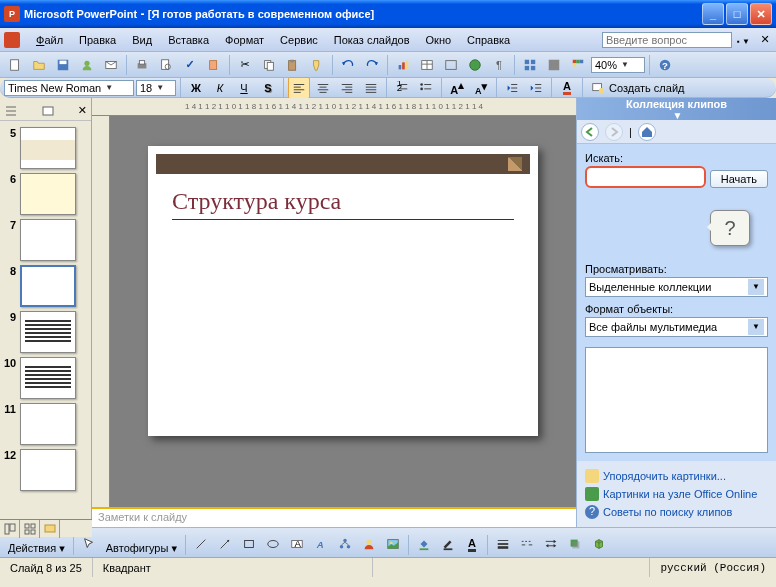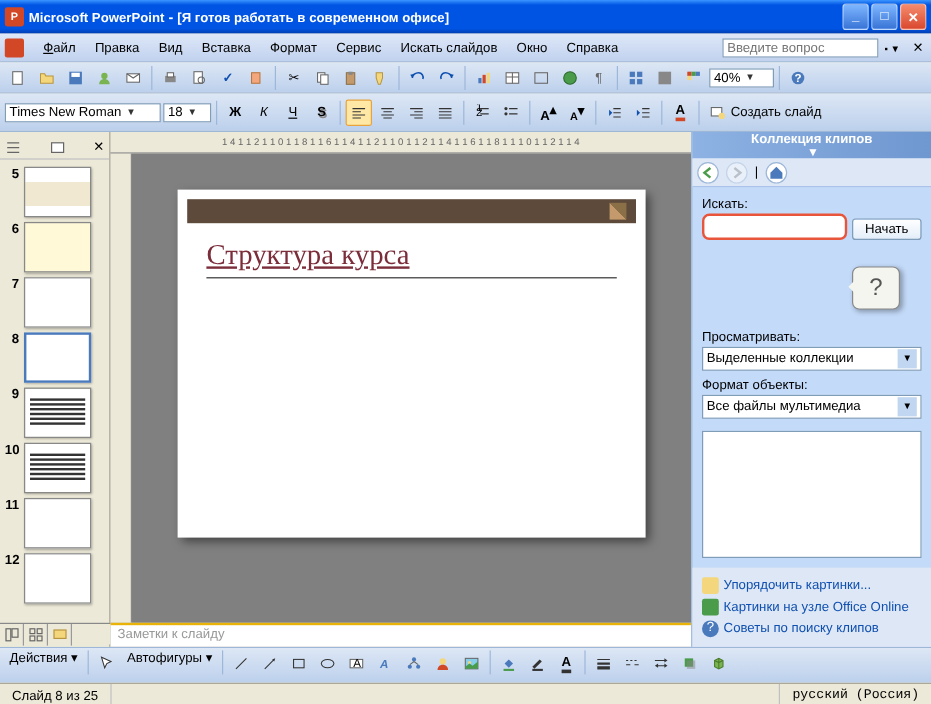--- a/index.html
+++ b/index.html
@@ -15,21 +15,21 @@
 
 .menubar { background: linear-gradient(to bottom, #dee7f7, #c1d2ef); height: 24px; display: flex; align-items: center; padding: 0 4px; border-bottom: 1px solid #9db7d9; }
 .app-icon { width: 16px; height: 16px; background: #d24726; margin-right: 8px; border-radius: 2px; }
 .menubar .item { padding: 3px 8px; cursor: default; }
 .menubar .item u { text-decoration: underline; }
 .help-input { margin-left: auto; }
 .help-input input { width: 130px; border: 1px solid #7f9db9; padding: 1px 3px; background: white; color: #999; }
 .menu-close { width: 14px; height: 14px; margin-left: 6px; display: flex; align-items: center; justify-content: center; }
 
 .toolbar { background: linear-gradient(to bottom, #dde7f5, #bcd0ec); height: 26px; display: flex; align-items: center; padding: 2px 4px; gap: 2px; border-bottom: 1px solid #9db7d9; }
-.toolbar.t2 { height: 32px; }
+.toolbar.t2 { height: 20px; border-radius: 12px; }
 .tbtn { width: 22px; height: 22px; display: flex; align-items: center; justify-content: center; cursor: default; border-radius: 2px; }
 .tsep { width: 1px; height: 20px; background: #9db7d9; margin: 0 2px; }
 .tcombo { border: 1px solid #7f9db9; background: white; padding: 1px 3px; display: flex; align-items: center; gap: 4px; }
 .tcombo .arrow { font-size: 8px; color: #333; }
 .toolbar .txtlabel { padding: 0 4px; }
 
 .workspace { display: flex; height: calc(100% - 28px - 24px - 26px - 30px - 30px - 20px); }
 
 .thumbs { width: 92px; background: #ece9d8; border-right: 1px solid #aca899; overflow-y: auto; padding: 4px 0; }
 .thumbs .header { display: flex; justify-content: space-between; padding: 2px 4px; border-bottom: 1px solid #c0c0c0; margin-bottom: 4px; }
@@ -43,21 +43,21 @@
 .thumb .preview.yellow { background: #fff9d8; }
 
 .editor { flex: 1; background: #808080; display: flex; flex-direction: column; }
 .ruler-h { height: 18px; background: #ece9d8; border-bottom: 1px solid #888; display: flex; align-items: center; justify-content: center; font-size: 8px; color: #666; }
 .editor-body { flex: 1; display: flex; }
 .ruler-v { width: 18px; background: #ece9d8; border-right: 1px solid #888; }
 .slide-area { flex: 1; display: flex; align-items: flex-start; justify-content: center; padding: 30px 20px; overflow: auto; }
 .slide { width: 390px; height: 290px; background: white; box-shadow: 4px 4px 8px rgba(0,0,0,0.5); position: relative; }
 .slide-top { height: 20px; background: #5d4a3a; position: absolute; top: 8px; left: 8px; right: 8px; }
 .slide-top::after { content: ''; position: absolute; right: 8px; top: 3px; width: 14px; height: 14px; background: linear-gradient(45deg, #c49a6c 50%, #8b6f47 50%); }
-.slide-title { position: absolute; top: 42px; left: 24px; right: 24px; color: #7b2d3a; font-family: 'Times New Roman', serif; font-size: 24px; border-bottom: 1px solid #333; padding-bottom: 4px; text-decoration: underline; }
+.slide-title { position: absolute; top: 42px; left: 24px; right: 24px; color: #7b2d3a; font-family: 'Times New Roman', serif; font-size: 24px; border-bottom: 1px solid #333; padding-bottom: 4px; }
 .notes { height: 20px; background: white; border-top: 2px solid #eab308; padding: 2px 6px; color: #999; }
 
 .taskpane { width: 200px; background: #c3daf9; border-left: 1px solid #9db7d9; display: flex; flex-direction: column; }
 .tp-header { background: linear-gradient(to right, #8db2e3, #6f97d0); color: white; height: 22px; display: flex; align-items: center; padding: 0 8px; font-weight: bold; flex-direction: column; }
 .tp-header .spacer { flex: 1; }
 .tp-header .btn { width: 14px; height: 14px; display: flex; align-items: center; justify-content: center; margin-left: 2px; font-size: 10px; }
 .tp-nav { height: 24px; background: #dde7f5; display: flex; align-items: center; padding: 0 4px; gap: 6px; border-bottom: 1px solid #a9c4e8; }
 .tp-nav .circ { width: 18px; height: 18px; border: 1px solid #9db7d9; border-radius: 50%; display: flex; align-items: center; justify-content: center; background: white; }
 .tp-body { flex: 1; padding: 8px; display: flex; flex-direction: column; gap: 6px; }
 .tp-body label { display: block; margin-bottom: 2px; }
@@ -67,21 +67,21 @@
 .btn-go { border: 1px solid #7f9db9; background: linear-gradient(to bottom, #fff, #e4eef9); padding: 2px 10px; border-radius: 3px; }
 .tp-select { width: 100%; border: 1px solid #7f9db9; background: white; padding: 1px 3px; display: flex; justify-content: space-between; align-items: center; }
 .tp-select .arrow { background: #c1d6f0; width: 16px; height: 16px; display: flex; align-items: center; justify-content: center; font-size: 8px; }
 .callout { position: absolute; right: 26px; top: 66px; width: 40px; height: 36px; background: #f5f5f0; border: 1px solid #888; border-radius: 6px; display: flex; align-items: center; justify-content: center; font-size: 20px; color: #555; box-shadow: 2px 2px 4px rgba(0,0,0,0.3); }
 .callout::before { content: ''; position: absolute; left: -10px; top: 10px; border: 6px solid transparent; border-right-color: #f5f5f0; }
 .results { flex: 1; background: white; border: 1px solid #7f9db9; margin-top: 4px; }
 .tp-footer { padding: 6px 8px; background: #dde7f5; }
 .tp-link { display: flex; align-items: center; gap: 4px; color: #1050b0; padding: 2px 0; cursor: pointer; }
 .tp-link .ico { width: 14px; height: 14px; border-radius: 2px; }
 
-.drawbar { background: linear-gradient(to bottom, #dde7f5, #bcd0ec); height: 30px; display: flex; align-items: flex-start; padding: 2px 4px; gap: 2px; border-top: 1px solid #9db7d9; }
+.drawbar { background: linear-gradient(to bottom, #dde7f5, #bcd0ec); height: 30px; display: flex; align-items: flex-end; padding: 2px 4px; gap: 2px; border-top: 1px solid #9db7d9; }
 .drawbar .lbl { padding: 0 4px; }
 
 .statusbar { background: #ece9d8; height: 20px; display: flex; align-items: center; border-top: 1px solid #aca899; }
 .statusbar .cell { padding: 0 10px; border-right: 1px solid #c0c0c0; height: 100%; display: flex; align-items: center; }
 .statusbar .cell.mid { flex: 0 0 280px; }
 .statusbar .cell.lang { margin-left: auto; border-left: 1px solid #c0c0c0; border-right: none; font-family: Liberation Mono, monospace; }
 
 .view-switch { position: absolute; bottom: 50px; left: 0; height: 18px; display: flex; background: #ece9d8; border-top: 1px solid #888; width: 92px; }
 .view-switch .vbtn { width: 20px; height: 18px; border-right: 1px solid #999; display: flex; align-items: center; justify-content: center; }
 
@@ -103,21 +103,21 @@
 </div>
 
 <div class="menubar">
   <div class="app-icon"></div>
   <div class="item"><u>Ф</u><span>айл</span></div>
   <div class="item">Правка</div>
   <div class="item">Вид</div>
   <div class="item">Вставка</div>
   <div class="item">Формат</div>
   <div class="item">Сервис</div>
-  <div class="item">Искать слайдов</div>
+  <div class="item">Показ слайдов</div>
   <div class="item">Окно</div>
   <div class="item">Справка</div>
   <div class="help-input">
     <input placeholder="Введите вопрос" style="">
     <span style="font-size:8px;padding:0 2px">▪ ▼</span>
   </div>
   <div class="menu-close">✕</div>
 </div>
 
 <div class="toolbar">
@@ -644,14 +644,15 @@
   <div class="tbtn">
       <svg viewBox="0 0 16 16">
         <path d="M4 5l4-2 4 2v6l-4 2-4-2z" fill="#7ab451" stroke="#4a7b2a"></path>
         <path d="M8 3v10M4 5l4 2 4-2" stroke="#4a7b2a" fill="none"></path>
       </svg>
     </div>
 </div>
 
 <div class="statusbar">
   <div class="cell">Слайд 8 из 25</div>
+  <div class="cell mid">Квадрант</div>
   <div class="cell lang">русский (Россия)</div>
 </div>
 
 </body></html>

